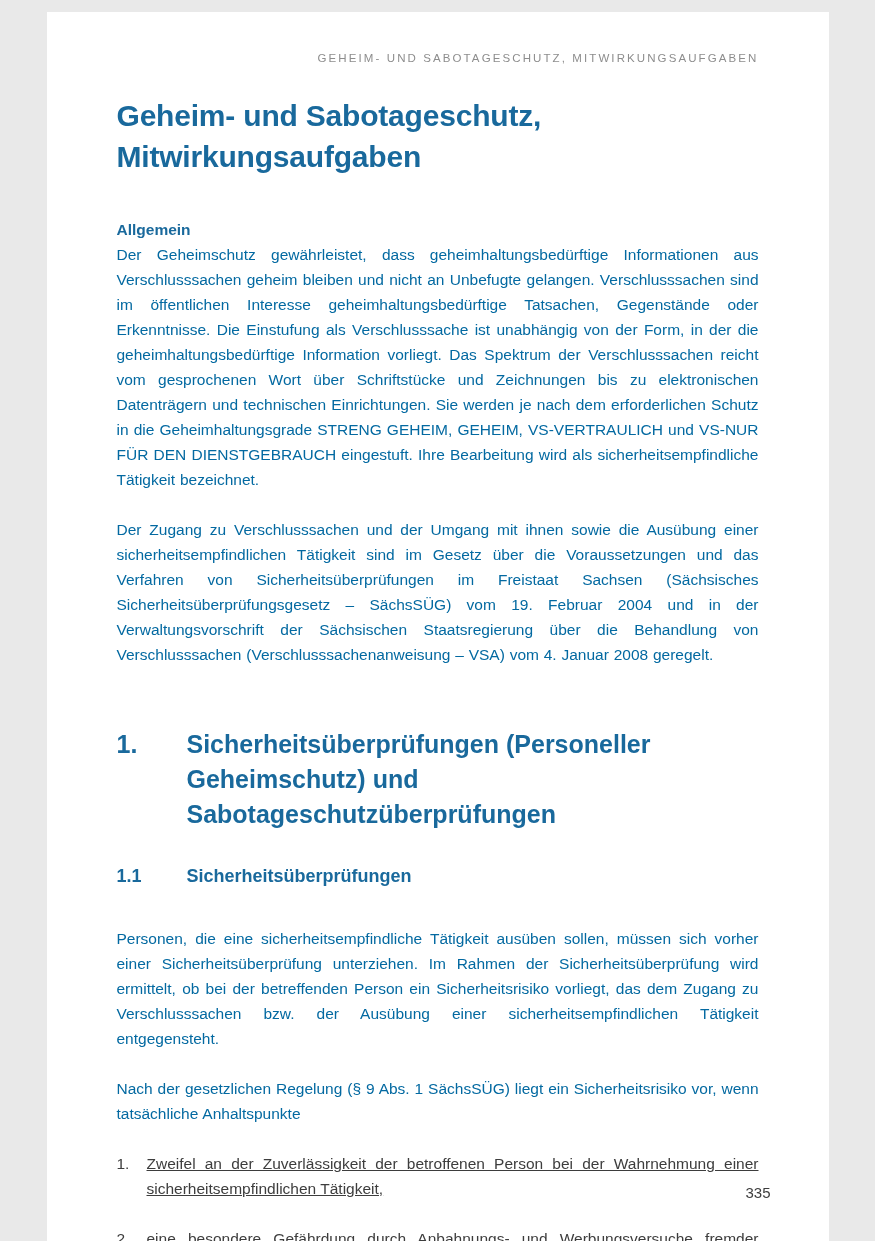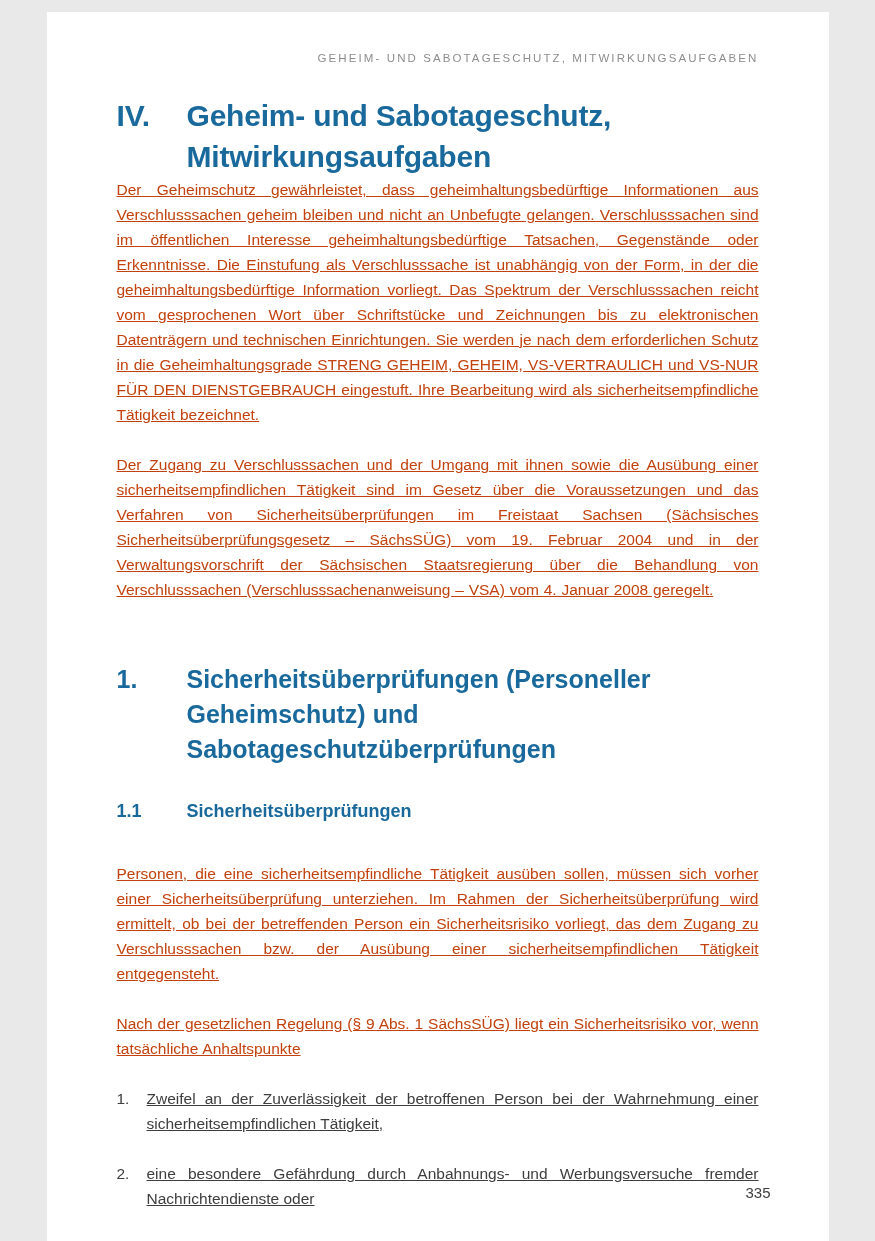--- a/index.html
+++ b/index.html
@@ -46,23 +46,22 @@
     font-size: 15.5px;
     line-height: 25px;
     font-weight: 700;
   }
 
   
   .body-para {
     font-size: 15.5px;
     line-height: 25px;
     text-align: justify;
-    color: #c2410c;
+    color: #0369a1;
     word-spacing: 0.5px;
-    text-decoration: underline;
   }
   .para-gap { margin-top: 25px; }
 
   
   .section-heading {
     display: flex;
     margin-top: 60px;
     color: var(--accent, #19699c);
     font-size: 25px;
     line-height: 35px;
@@ -118,25 +117,25 @@
   }
 </style>
 </head>
 <body>
 
 <div class="page">
 
   <div class="running-header">GEHEIM- UND SABOTAGESCHUTZ, MITWIRKUNGSAUFGABEN</div>
 
   <h1 class="main-title">
-    <span class="title-num">IV.</span>
     <span class="title-text">Geheim- und Sabotageschutz, Mitwirkungsaufgaben</span>
   </h1>
 
   <section>
+    <h2 class="sub-heading">Allgemein</h2>
     <p class="body-para">Der Geheimschutz gewährleistet, dass geheimhaltungsbedürftige Informationen aus Verschlusssachen geheim bleiben und nicht an Unbefugte gelangen. Verschlusssachen sind im öffentlichen Interesse geheimhaltungsbedürftige Tatsachen, Gegenstände oder Erkenntnisse. Die Einstufung als Verschlusssache ist unabhängig von der Form, in der die geheimhaltungsbedürftige Information vorliegt. Das Spektrum der Verschlusssachen reicht vom gesprochenen Wort über Schriftstücke und Zeichnungen bis zu elektronischen Datenträgern und technischen Einrichtungen. Sie werden je nach dem erforderlichen Schutz in die Geheimhaltungsgrade STRENG GEHEIM, GEHEIM, VS-VERTRAULICH und VS-NUR FÜR DEN DIENSTGEBRAUCH eingestuft. Ihre Bearbeitung wird als sicherheitsempfindliche Tätigkeit bezeichnet.</p>
     <p class="body-para para-gap">Der Zugang zu Verschlusssachen und der Umgang mit ihnen sowie die Ausübung einer sicherheitsempfindlichen Tätigkeit sind im Gesetz über die Voraussetzungen und das Verfahren von Sicherheitsüberprüfungen im Freistaat Sachsen (Sächsisches Sicherheitsüberprüfungsgesetz – SächsSÜG) vom 19. Februar 2004 und in der Verwaltungsvorschrift der Sächsischen Staatsregierung über die Behandlung von Verschlusssachen (Verschlusssachenanweisung – VSA) vom 4. Januar 2008 geregelt.</p>
   </section>
 
   <h2 class="section-heading">
     <span class="sec-num">1.</span>
     <span class="sec-text">Sicherheitsüberprüfungen (Personeller Geheimschutz) und Sabotageschutzüberprüfungen</span>
   </h2>
 
   <h3 class="subsection-heading">

